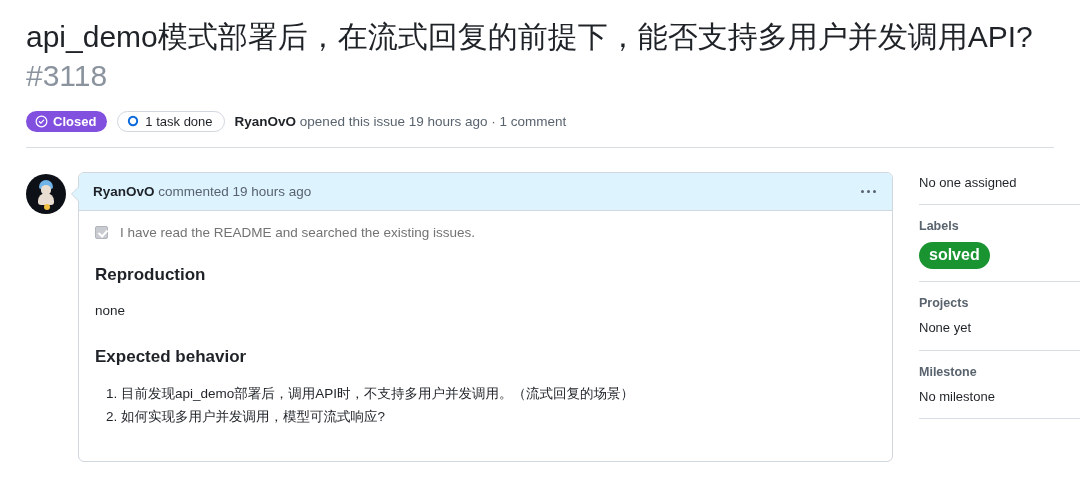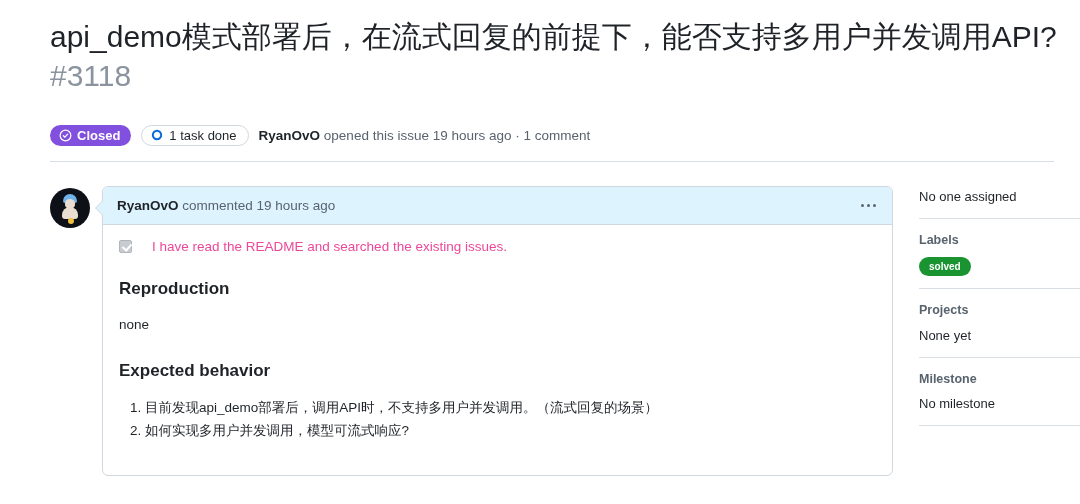--- a/index.html
+++ b/index.html
@@ -4,36 +4,36 @@
 <style>
   * { box-sizing: border-box; }
   html, body {
     margin: 0; padding: 0;
     width: 1080px; height: 504px;
     overflow: hidden;
     background: #ffffff;
     font-family: "Liberation Sans", "DejaVu Sans", sans-serif;
     color: #1f2328;
   }
-  #page { position: relative; width: 1080px; height: 504px; overflow: hidden; padding-left: 24px; }
+  #page { position: relative; width: 1080px; height: 504px; overflow: hidden; }
 
   
   .issue-header { padding: 18px 26px 0 26px; }
   .issue-title {
     font-size: 30px; font-weight: 400; line-height: 1.28;
     color: #1f2328; margin: 0; white-space: nowrap;
   }
   .title-line2 {
     font-size: 30px; font-weight: 300; color: #8b949e;
     line-height: 1.22; margin: 2px 0 0 0;
   }
 
   .meta-row {
     display: flex; align-items: center; gap: 10px;
-    margin-top: 28px; height: 26px;
+    margin-top: 14px; height: 26px;
   }
   .state-badge {
     display: inline-flex; align-items: center; gap: 5px;
     background: #8250df; color: #ffffff;
     border-radius: 14px; padding: 4px 11px 4px 9px;
     font-size: 13px; font-weight: 600; line-height: 1;
   }
   .state-badge svg { display: block; }
   .task-badge {
     display: inline-flex; align-items: flex-start; gap: 6px;
@@ -108,22 +108,22 @@
   }
   .kebab i { width: 3px; height: 3px; border-radius: 50%; background: #59636e; display: block; }
 
   .comment-body { padding: 14px 16px 8px 16px; }
   .md-h3 {
     font-size: 17px; font-weight: 700; color: #1f2328;
     margin: 0 0 14px 0; line-height: 1.3;
   }
   .md-h3.second { margin-top: 24px; }
   .checkline {
-    display: flex; align-items: center; gap: 20px;
-    font-size: 13.5px; color: #ec4899; margin-bottom: 6px;
+    display: flex; align-items: center; gap: 12px;
+    font-size: 13.5px; color: #737373; margin-bottom: 6px;
   }
   .cbox {
     width: 13px; height: 13px; border-radius: 2px;
     background: #c8ccd0; border: 1px solid #b0b5bb;
     position: relative; flex: 0 0 13px;
   }
   .cbox::after {
     content: ""; position: absolute; left: 3.5px; top: 1px;
     width: 4px; height: 7px;
     border: solid #ffffff; border-width: 0 2px 2px 0;
@@ -141,21 +141,21 @@
   .side-sec { padding-bottom: 12px; }
   .side-sec + .side-sec { border-top: 1px solid #d8dee4; padding-top: 13px; }
   .side-title {
     font-size: 12.5px; font-weight: 600; color: #59636e;
     margin: 0 0 8px 0; line-height: 1.3;
   }
   .side-val { font-size: 13px; color: #1f2328; line-height: 1.4; }
   .label-chip {
     display: inline-block; background: #1a9431; color: #ffffff;
     border-radius: 999px; padding: 3px 10px;
-    font-size: 10px; font-weight: 600; line-height: 1.3;
+    font-size: 16px; font-weight: 600; line-height: 1.3;
   }
   .side-bottom-rule { border-top: 1px solid #d8dee4; height: 1px; }
 
   
   .watermark {
     position: absolute; left: 592px; top: 448px;
     display: flex; align-items: center; gap: 10px;
     pointer-events: none; user-select: none;
   }
   .wm-text {

